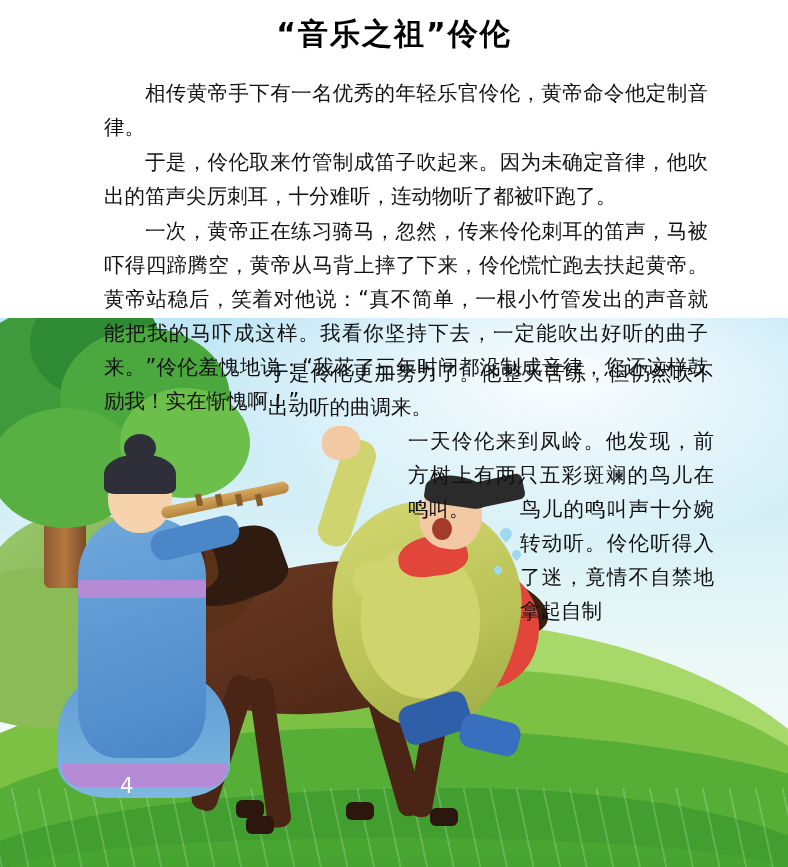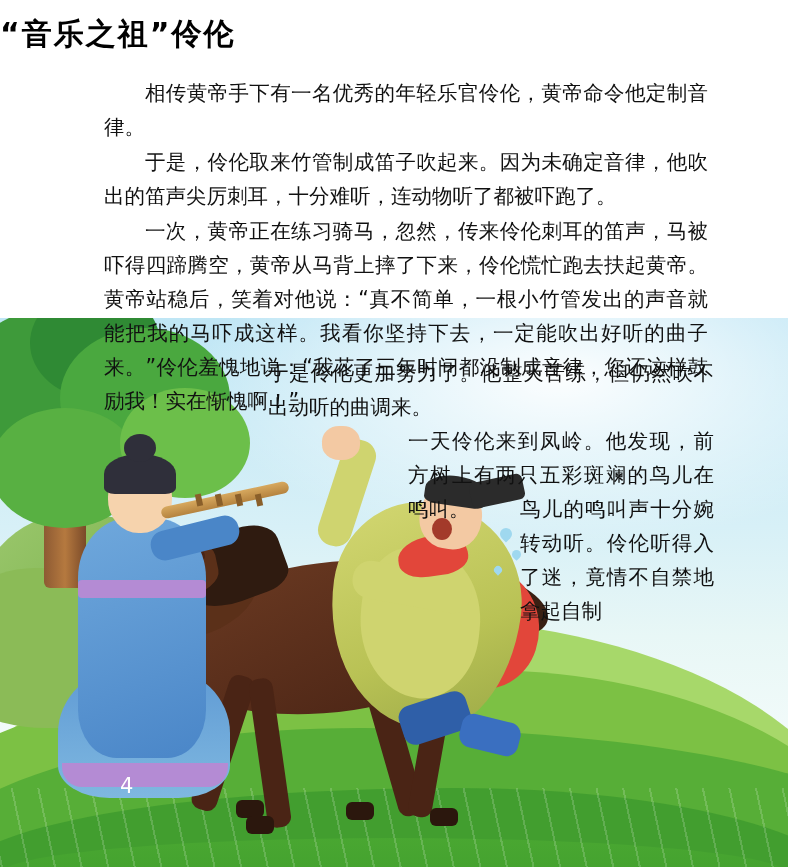--- a/index.html
+++ b/index.html
@@ -21,20 +21,21 @@
     overflow: hidden;
     background: #ffffff;
   }
 
   
   .title {
     position: absolute;
     top: 14px;
     left: 0;
     width: 788px;
+    text-align: center;
     font-size: 30px;
     font-weight: bold;
     letter-spacing: 2px;
     color: #000000;
     font-family: "DejaVu Sans", "Liberation Sans", sans-serif;
   }
 
   
   .text-block {
     position: absolute;

